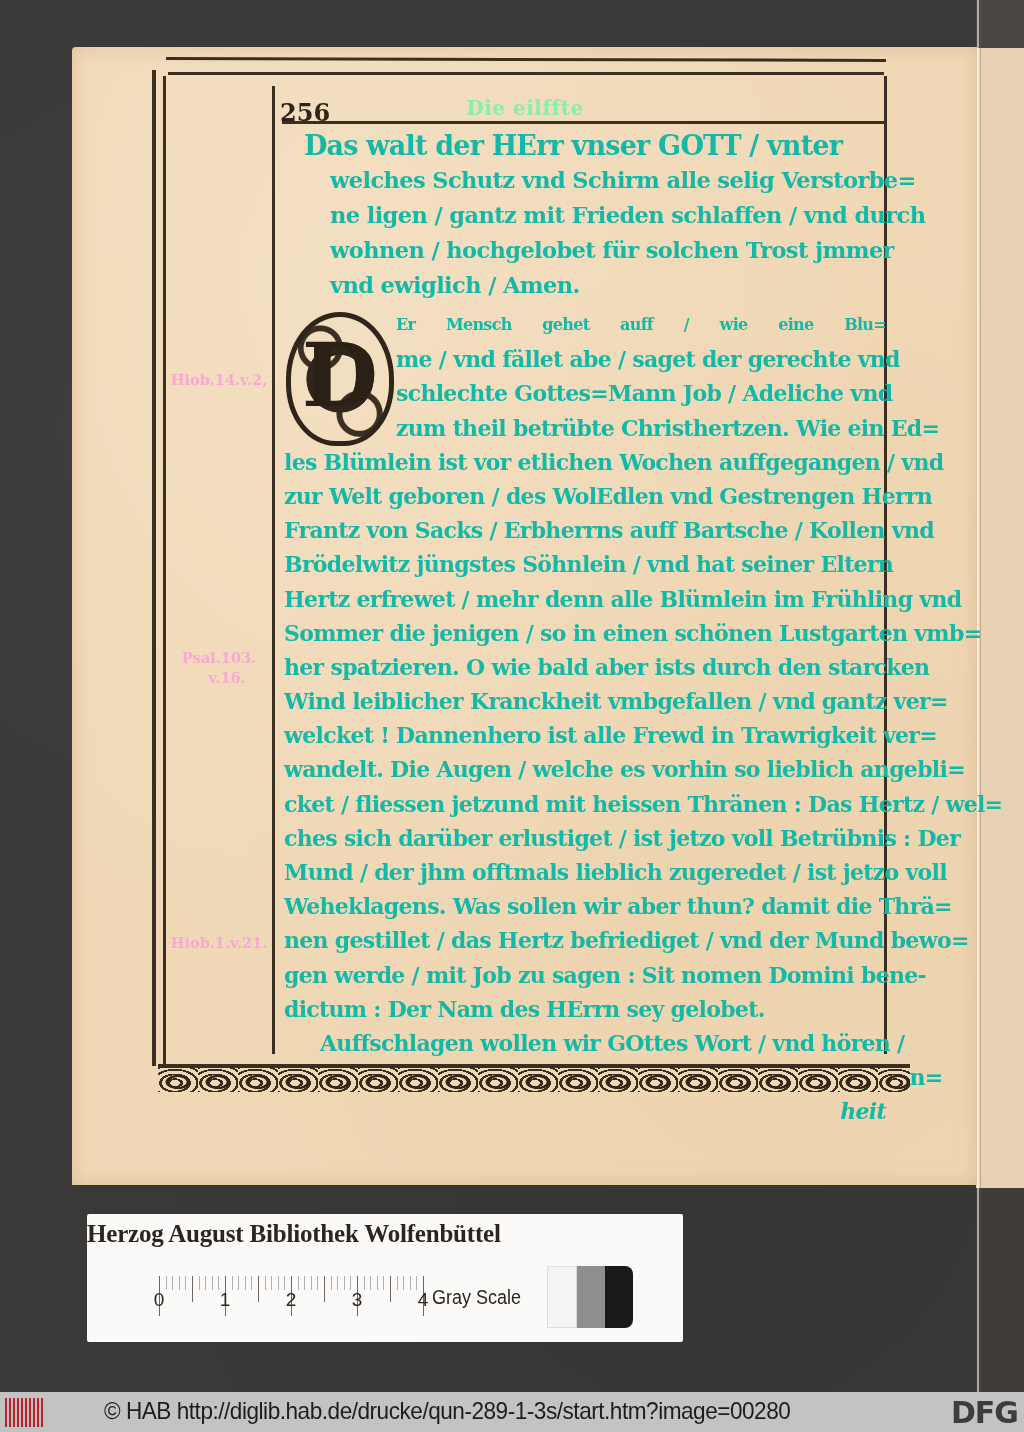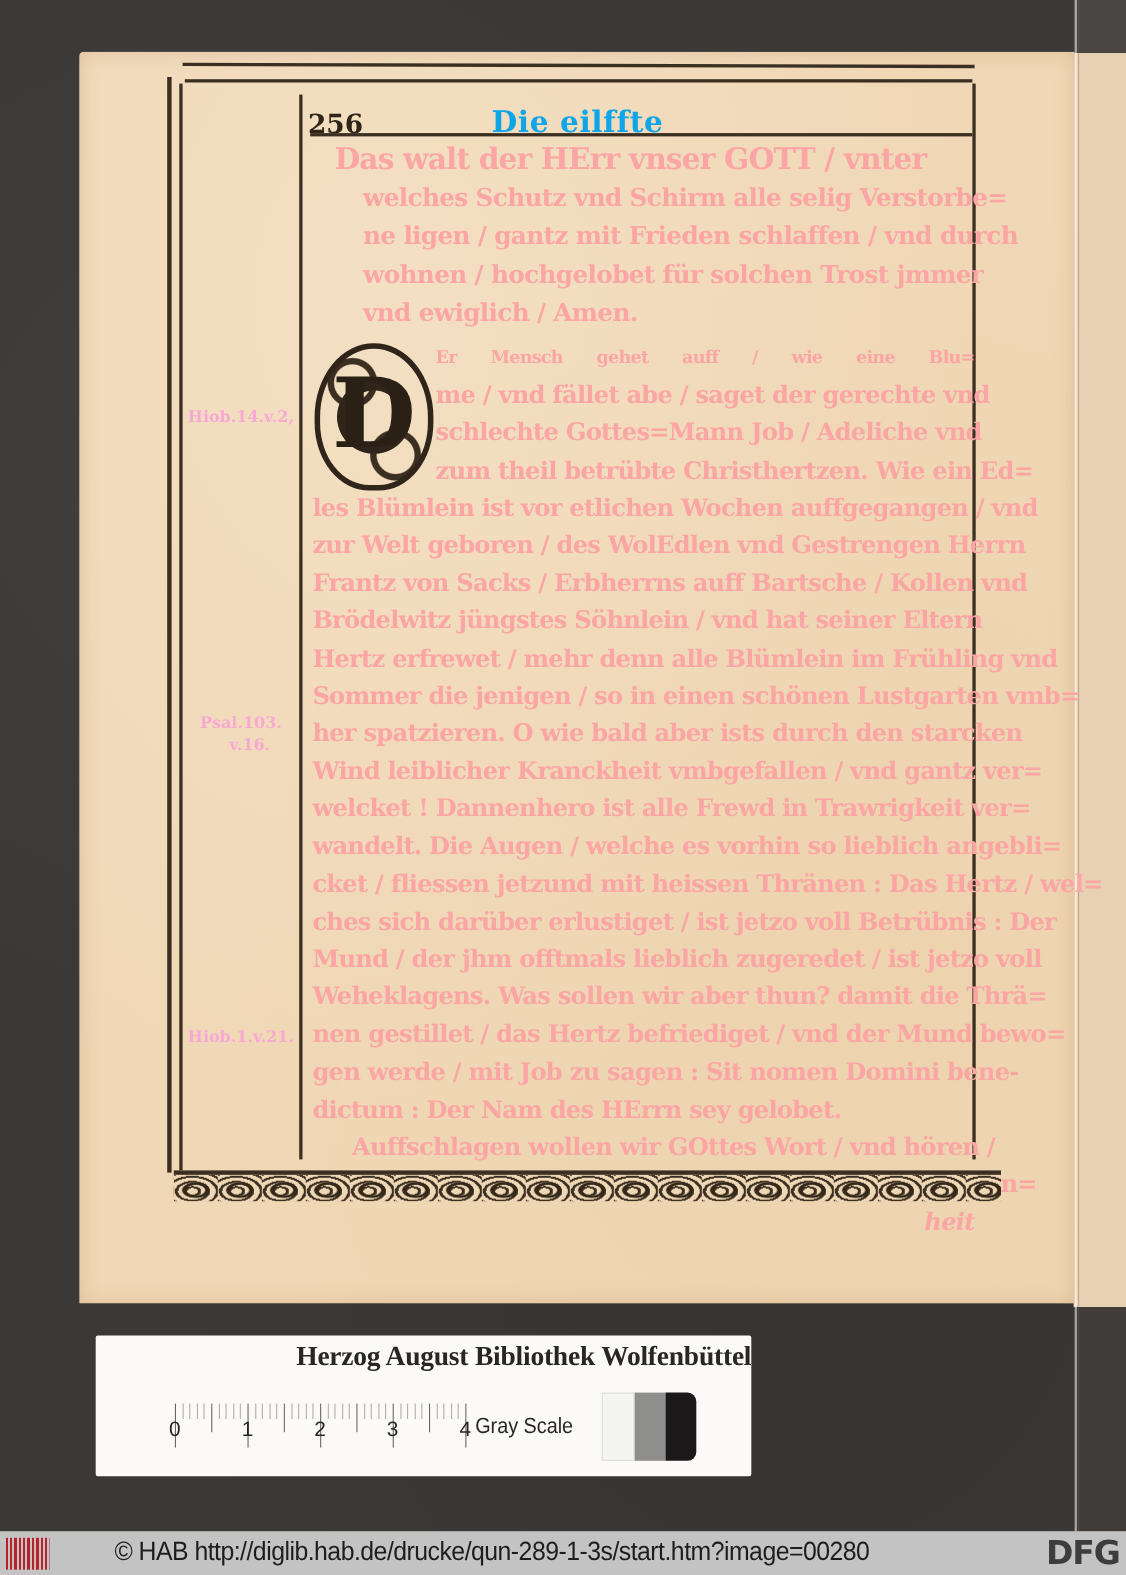--- a/index.html
+++ b/index.html
@@ -39,26 +39,26 @@
   .frame-line { position:absolute; background:#3b2f22; }
   .running-head {
     position:absolute; left:272px; top:96px; width:506px; height:36px;
   }
   .page-number {
     position:absolute; left:8px; top:2px;
     font-family:"DejaVu Serif", serif; font-size:24px; color:#2e2418; font-weight:bold;
   }
   .running-title {
     position:absolute; left:0; right:0; top:0; text-align:center;
-    font-family:"DejaVu Serif", serif; font-size:27px; font-weight:bold; color:#0ea5e9;
+    font-family:"DejaVu Serif", serif; font-size:20px; font-weight:bold; color:#86efac;
     letter-spacing:0.5px;
   }
   .text-col {
     position:absolute; left:284px; width:602px;
-    font-family:"DejaVu Serif", serif; color:#fca5a5;
+    font-family:"DejaVu Serif", serif; color:#14b8a6;
   }
   .intro-block { top:128px; }
   .intro-line {
     font-size:22.5px; line-height:35px; white-space:nowrap; font-weight:bold;
     padding-left:46px; letter-spacing:-0.6px;
   }
   .intro-line.first { padding-left:20px; font-size:27px; letter-spacing:-0.8px; }
   .body-block { top:308px; }
   .body-line {
     font-size:22px; line-height:34.2px; white-space:nowrap; font-weight:bold;
@@ -102,21 +102,21 @@
     position:absolute; left:0; right:0; top:3px; height:22px;
     background:
       radial-gradient(ellipse 16px 9px at 20px 11px, transparent 0 8px, #332719 9px 12px, transparent 13px);
     background-size:40px 22px;
   }
   .color-card {
     position:absolute; left:87px; top:1214px; width:596px; height:128px;
     background:#fbfaf8; border-radius:2px;
   }
   .card-title {
-    position:absolute; left:0; right:0; top:6px; text-align:right;
+    position:absolute; left:0; right:0; top:6px; text-align:left;
     font-family:"Liberation Serif", serif; font-weight:bold; font-size:25px; color:#2a2622;
     letter-spacing:-0.2px;
   }
   .ruler {
     position:absolute; left:72px; top:62px; width:264px; height:40px;
   }
   .tick { position:absolute; top:0; width:1px; background:#6a6663; }
   .ruler-num {
     position:absolute; top:75px; font-family:"Liberation Sans", sans-serif; font-size:19px; color:#2a2622;
     width:20px; text-align:center;

